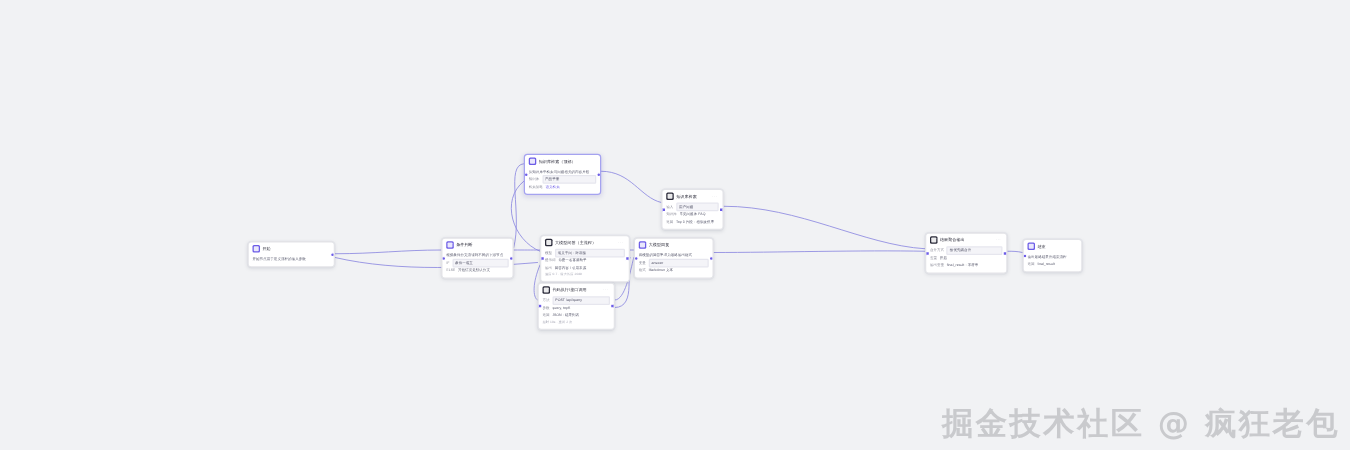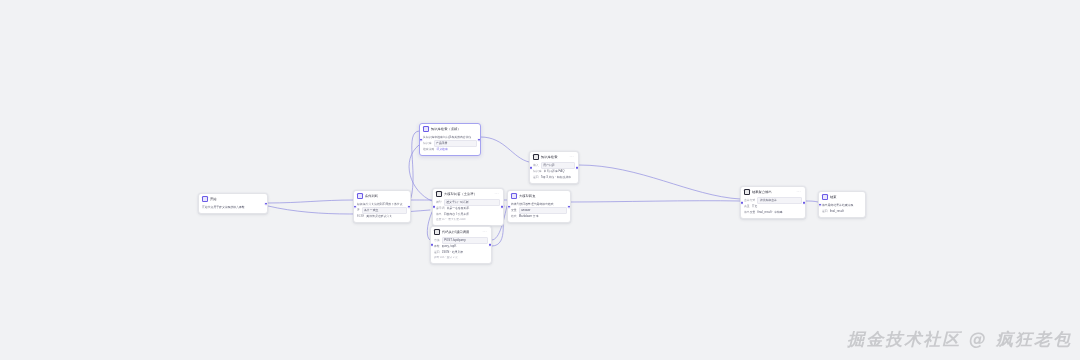--- a/index.html
+++ b/index.html
@@ -87,23 +87,22 @@
     top:50%;transform:translateY(-50%);
     z-index:4;
   }
   .port.in{left:-1.3px;}
   .port.out{right:-1.3px;}
   .port.sq{border-radius:.6px;width:2.4px;height:2.4px;}
 
   #watermark{
     position:absolute;right:8px;bottom:4px;
     font-family:"DejaVu Sans", sans-serif;
-    font-size:17px;line-height:34px;
+    font-size:25px;line-height:34px;
     color:#c9cacd;
-    font-style:italic;
     font-weight:700;
     letter-spacing:2px;
     white-space:nowrap;
     user-select:none;
   }
 </style>
 </head>
 <body>
 
 <div id="canvas">

